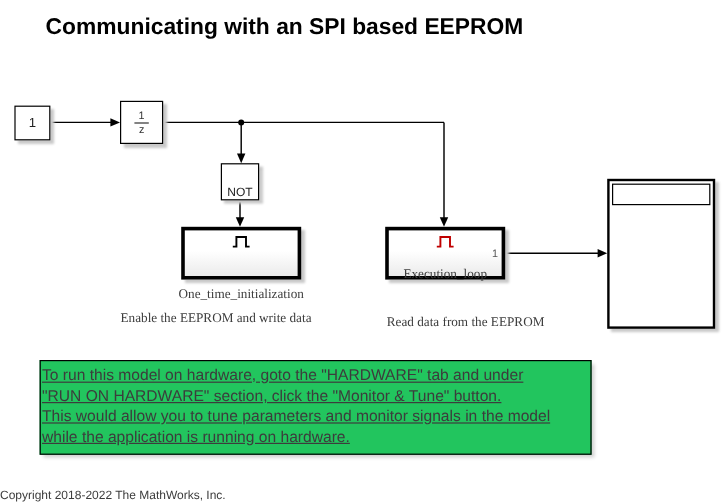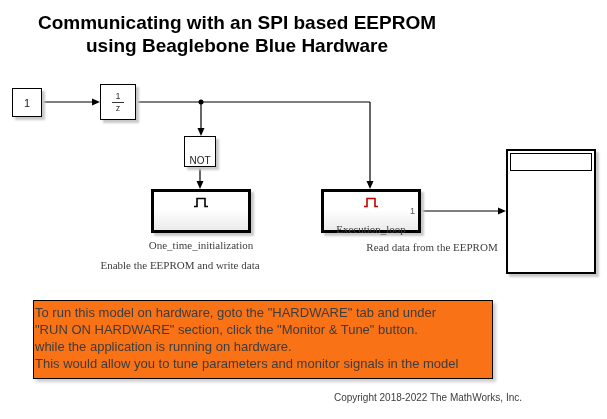--- a/index.html
+++ b/index.html
@@ -61,43 +61,43 @@
 
   
   .block-label, .annotation {
     position: absolute; z-index: 2;
     transform: translateX(-50%);
     font-size: 11px; color: #3d3d3d; white-space: nowrap; text-align: center; font-family: Liberation Serif, serif;
   }
   #label-one-time { left: 201px; top: 239px; }
   #label-exec-loop { left: 371px; top: 223px; text-align: right; }
   #ann-enable { left: 180px; top: 259px; }
-  #ann-read   { left: 388px; top: 241px; margin-left: 44px; }
+  #ann-read   { left: 388px; top: 263px; }
 
   #model-title {
     position: absolute; z-index: 2;
     left: 0; top: 11px; width: 474px;
     text-align: center; font-size: 19px; font-weight: bold;
     line-height: 23px; color: #000;
   }
 
   #instruction-box {
     position: absolute; z-index: 2; box-sizing: border-box;
     left: 33px; top: 300px; width: 460px; height: 79px;
-    border: 1px solid #000; background: #f97316;
+    border: 1px solid #000; background: #22c55e;
     box-shadow: 3px 3px 3px #cfcfcf;
     padding: 3px 0 0 1px;
     font-size: 13px; line-height: 17px; color: #3c3c3c;
-    white-space: nowrap; overflow: hidden;
+    white-space: nowrap; overflow: hidden; text-decoration: underline;
   }
 
   #copyright {
     position: absolute; z-index: 2;
-    left: 0; top: 392px; width: 522px;
-    text-align: right; font-size: 10px; color: #3c3c3c;
+    left: 0; top: 408px; width: 522px;
+    text-align: left; font-size: 10px; color: #3c3c3c;
   }
 </style>
 </head>
 <body>
 
 <div id="canvas">
 
   <svg id="wires" width="607" height="419">
     <line x1="42" y1="102" x2="93" y2="102"></line>
     <polygon points="100,102 92,98.5 92,105.5"></polygon>
@@ -113,21 +113,20 @@
 
     <line x1="370" y1="102" x2="370" y2="182"></line>
     <polygon points="370,189 366.5,181 373.5,181"></polygon>
 
     <line x1="421" y1="211" x2="499" y2="211"></line>
     <polygon points="506,211 498,207.5 498,214.5"></polygon>
   </svg>
 
   <div id="model-title">
     <div>Communicating with an SPI based EEPROM</div>
-    <div>using Beaglebone Blue Hardware</div>
   </div>
 
   <div class="block" id="const-block">
     <span>1</span>
   </div>
 
   <div class="block" id="unit-delay">
     <span class="frac-top">1</span>
     <span class="frac-bot">z</span>
   </div>
@@ -158,19 +157,19 @@
   <div id="display-block">
     <div id="display-value-area"></div>
   </div>
 
   <div class="annotation" id="ann-enable">Enable the EEPROM and write data</div>
   <div class="annotation" id="ann-read">Read data from the EEPROM</div>
 
   <div id="instruction-box">
     <div>To run this model on hardware, goto the "HARDWARE" tab and under</div>
     <div>"RUN ON HARDWARE" section, click the "Monitor &amp; Tune" button.</div>
+    <div>This would allow you to tune parameters and monitor signals in the model</div>
     <div>while the application is running on hardware.</div>
-    <div>This would allow you to tune parameters and monitor signals in the model</div>
   </div>
 
   <div id="copyright">Copyright 2018-2022 The MathWorks, Inc.</div>
 
 </div>
 
 </body></html>

